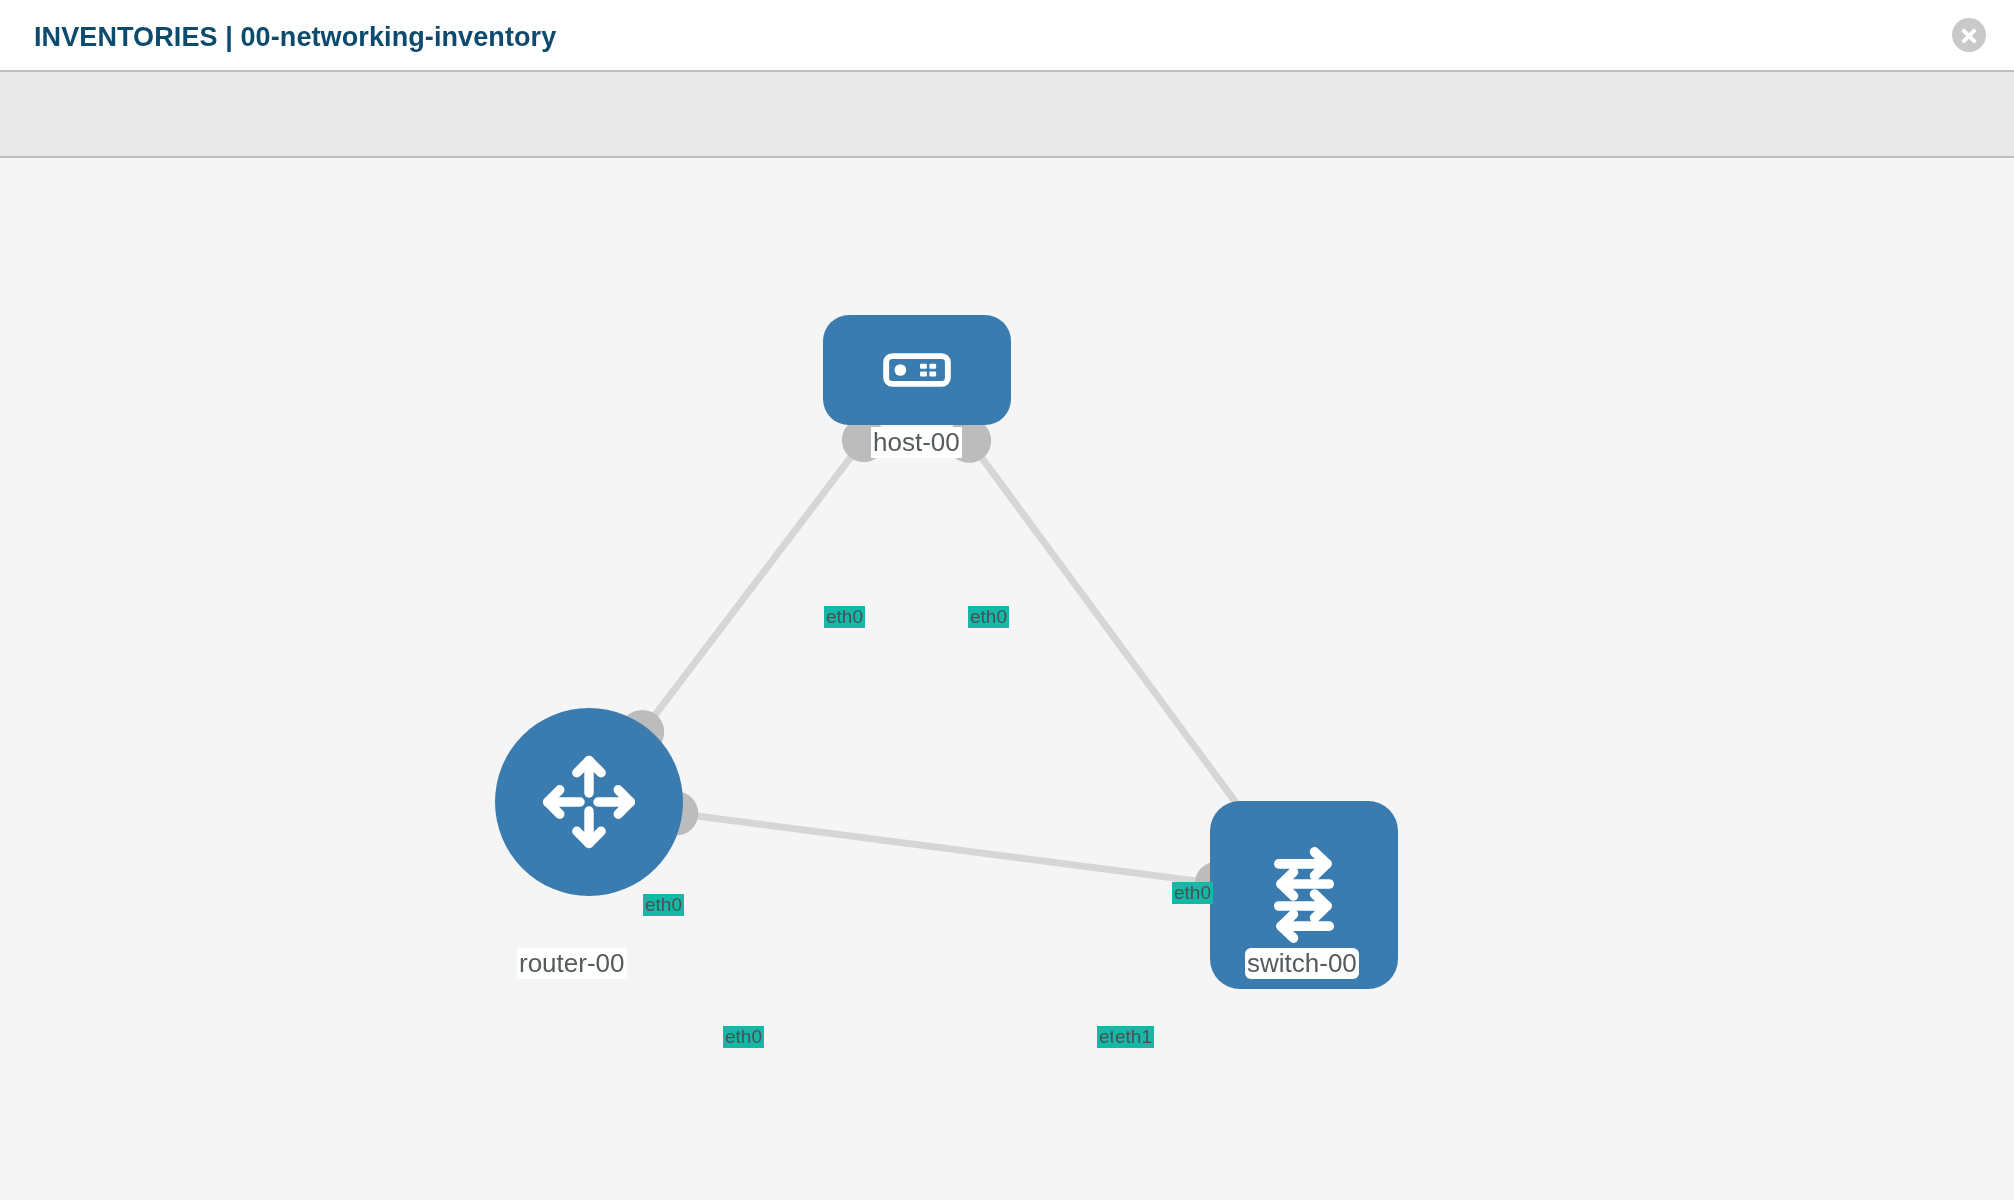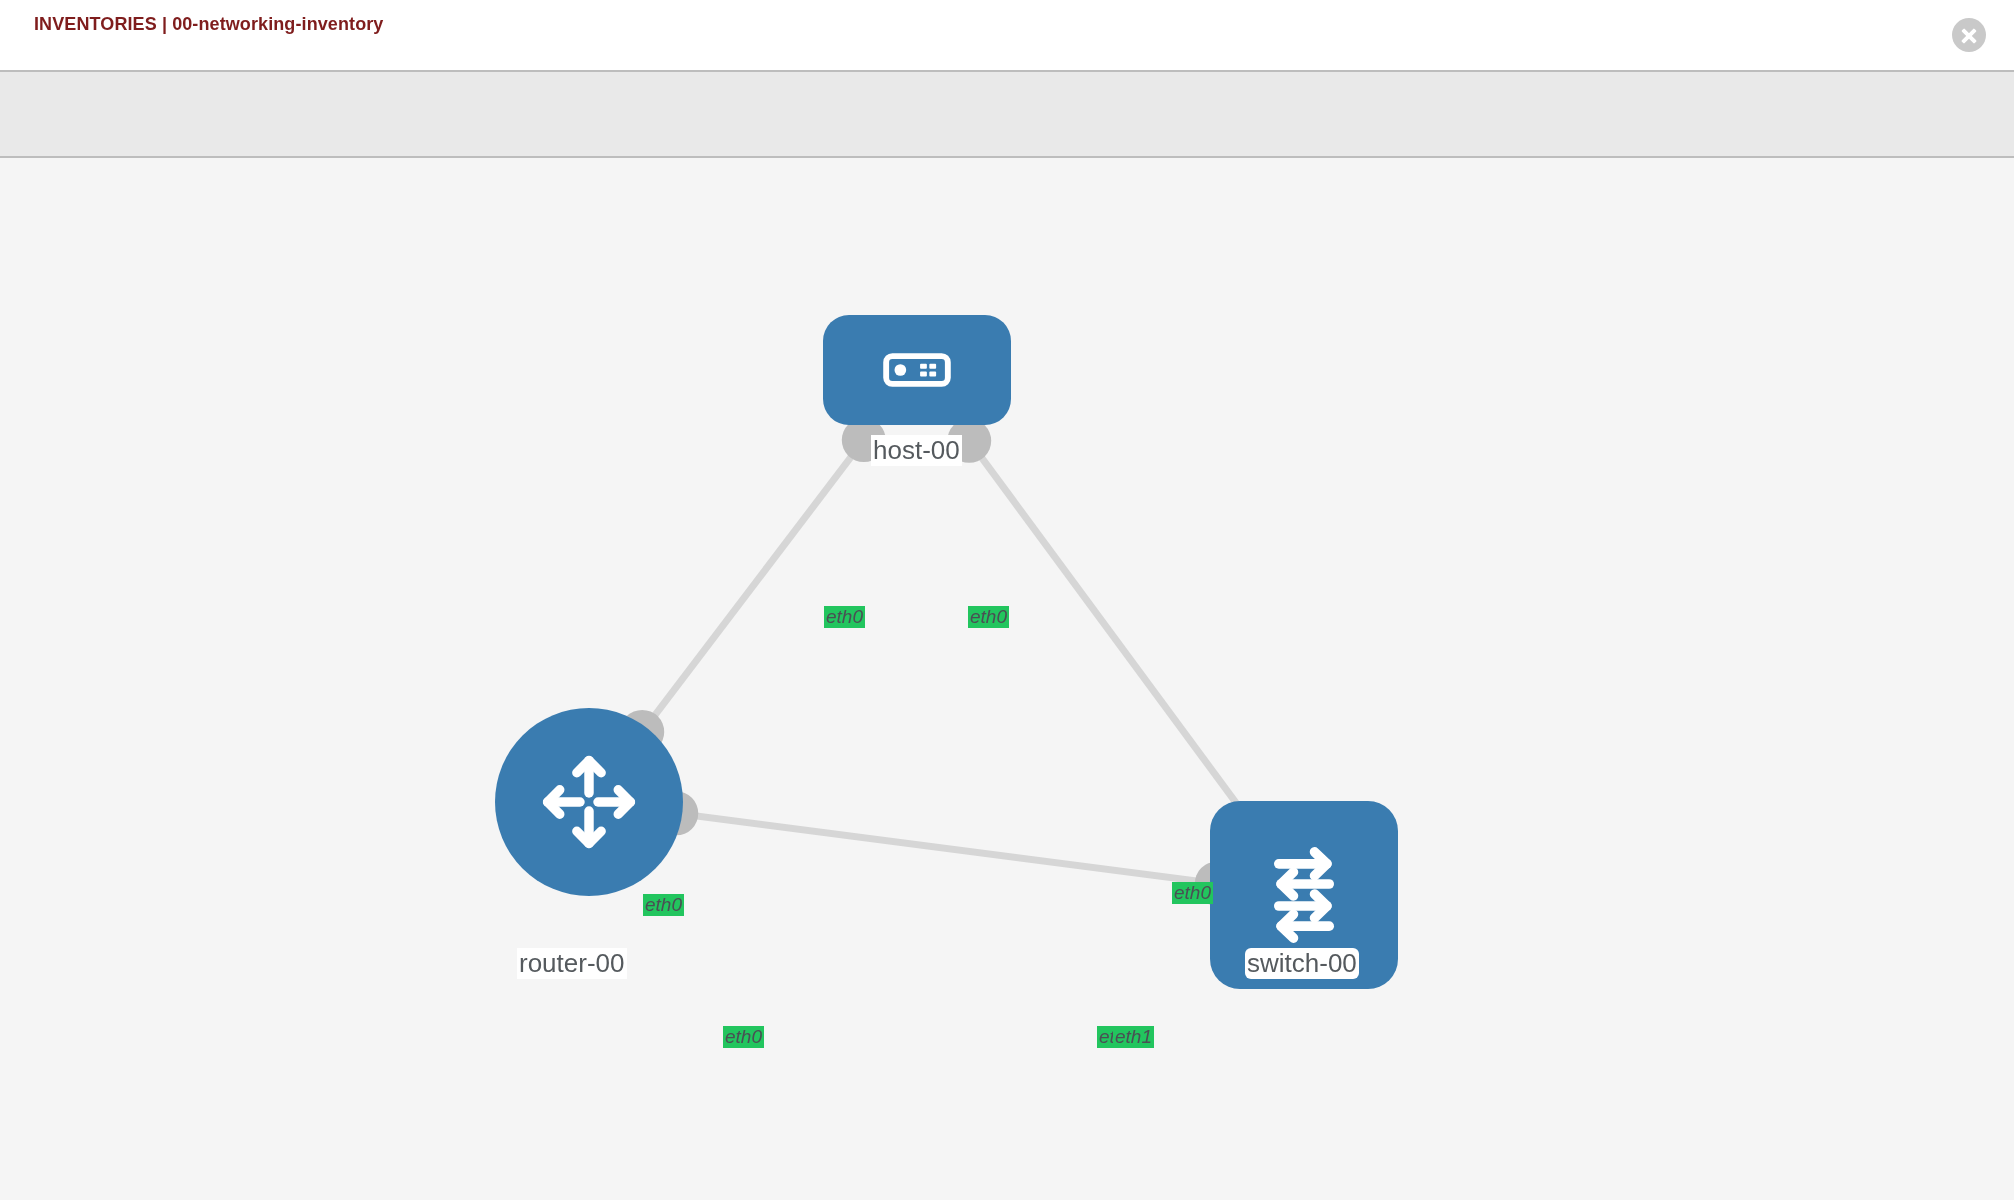--- a/index.html
+++ b/index.html
@@ -11,23 +11,23 @@
   }
   #app { position: relative; width: 2014px; height: 1200px; }
 
   
   .header {
     position: absolute; left: 0; top: 0;
     width: 2014px; height: 70px;
     background: #ffffff;
   }
   .page-title {
-    position: absolute; left: 34px; top: 14px;
-    font-size: 18px; font-weight: bold;
-    color: #7f1d1d;
+    position: absolute; left: 34px; top: 22px;
+    font-size: 27px; font-weight: bold;
+    color: #0c4a6e;
     letter-spacing: 0.1px;
     white-space: nowrap;
   }
   .close-btn {
     position: absolute; right: 28px; top: 18px;
     width: 34px; height: 34px; border-radius: 50%;
     background: #c9c9c9;
     cursor: pointer;
   }
   .close-btn::before, .close-btn::after {
@@ -101,24 +101,23 @@
     position: absolute;
     font-size: 26px; color: #555a5e;
     background: #ffffff;
     white-space: nowrap;
     padding: 0 2px;
     text-align: center;
   }
   .iface-label {
     position: absolute;
     font-size: 19px; color: #4a4f54;
-    background: #22c55e;
+    background: #14b8a6;
     white-space: nowrap;
     padding: 0 2px;
-    font-style: italic;
   }
 </style>
 </head>
 <body>
 
 <div id="app">
 
   <div class="header">
     <div class="page-title">INVENTORIES | 00-networking-inventory</div>
     <div class="close-btn"></div>
@@ -177,21 +176,21 @@
       <g fill="#fff">
         <rect x="13" y="10" width="2.2" height="1.6" rx="0.3"></rect>
         <rect x="16" y="10" width="2.2" height="1.6" rx="0.3"></rect>
         <rect x="19" y="10" width="0" height="0"></rect>
         <rect x="13" y="12.5" width="2.2" height="1.6" rx="0.3"></rect>
         <rect x="16" y="12.5" width="2.2" height="1.6" rx="0.3"></rect>
       </g>
     </svg>
           </div>
         </div>
-        <div class="node-label" style="left: 871px; top: 277px;">host-00</div>
+        <div class="node-label" style="left: 871px; top: 269px;">host-00</div>
         <div class="node" style="left: 495px; top: 550px; width: 188px; height: 188px;">
           <div class="node-shape" style="width: 188px; height: 188px; background: rgb(58, 124, 176); border-radius: 50%;">
             <svg viewBox="0 0 24 24" width="108" height="108">
       <g fill="none" stroke="#fff" stroke-width="2.1" stroke-linecap="round" stroke-linejoin="round">
         <path d="M12 2.8 V10"></path>
                 <path d="M9.3 5.5 L12 2.8 L14.7 5.5"></path>
         <path d="M12 21.2 V14"></path>
                 <path d="M9.3 18.5 L12 21.2 L14.7 18.5"></path>
         <path d="M2.8 12 H10"></path>
                 <path d="M5.5 9.3 L2.8 12 L5.5 14.7"></path>

